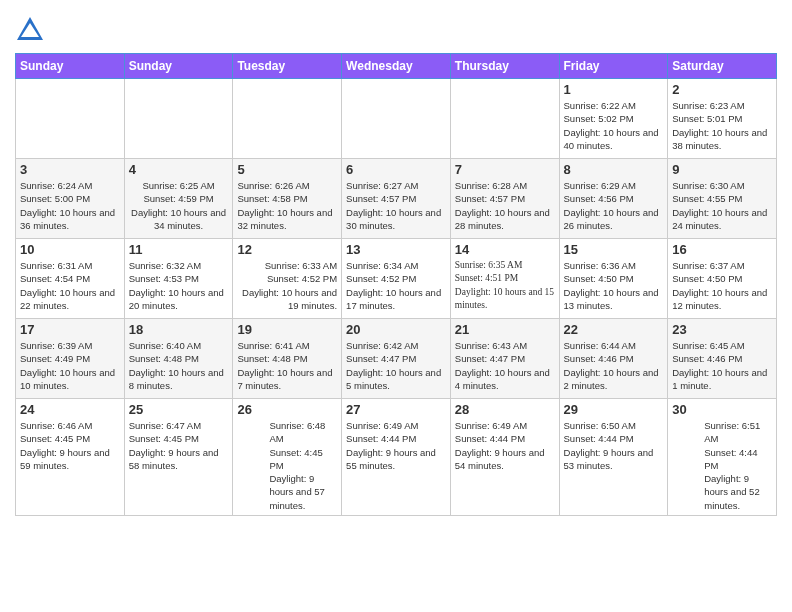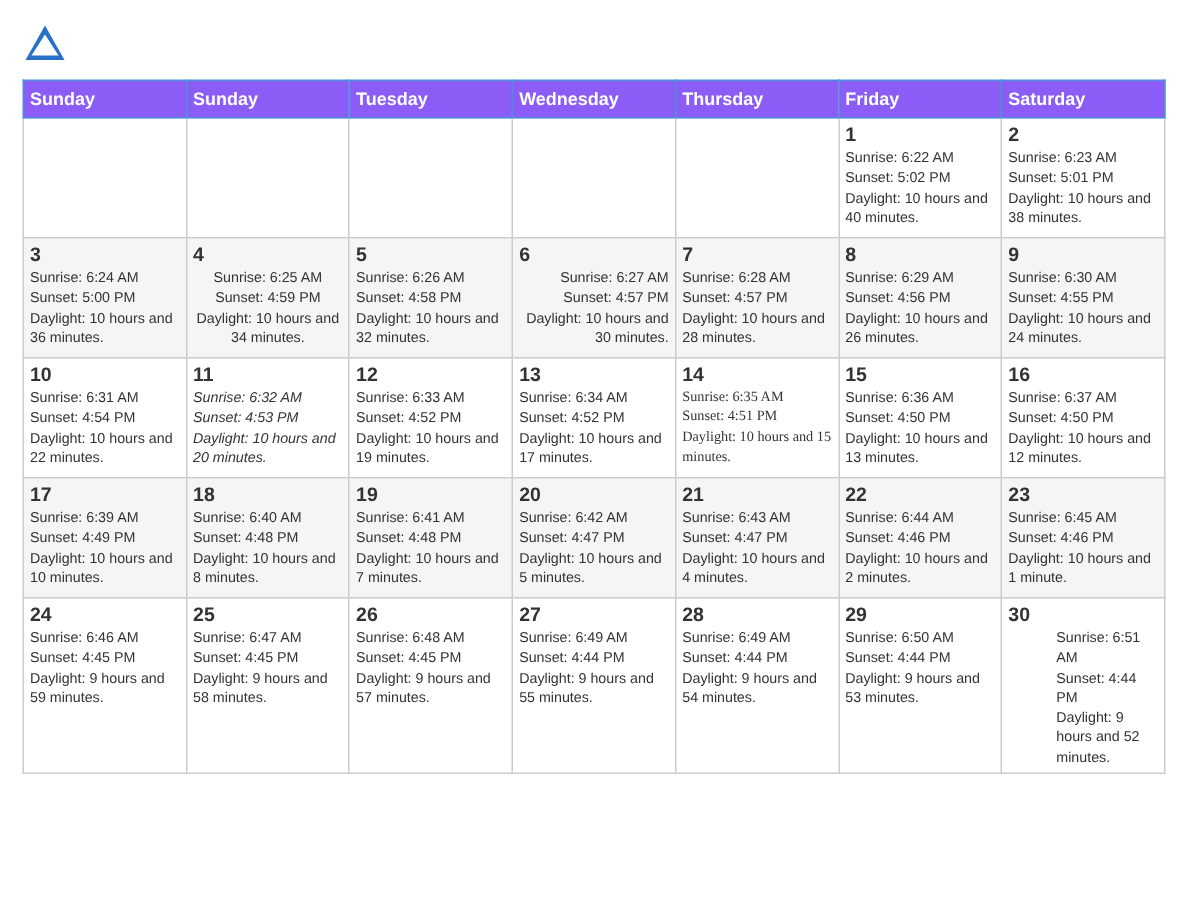--- a/index.html
+++ b/index.html
@@ -166,21 +166,21 @@
 Daylight: 10 hours and 34 minutes.</div>
           </td>
           <td>
             <span class="day-num">5</span>
             <div class="day-info" style="white-space: pre-line;">Sunrise: 6:26 AM
 Sunset: 4:58 PM
 Daylight: 10 hours and 32 minutes.</div>
           </td>
           <td>
             <span class="day-num">6</span>
-            <div class="day-info" style="white-space: pre-line; text-align: right;">Sunrise: 6:27 AM
+            <div class="day-info" style="white-space: pre-line;">Sunrise: 6:27 AM
 Sunset: 4:57 PM
 Daylight: 10 hours and 30 minutes.</div>
           </td>
           <td>
             <span class="day-num">7</span>
             <div class="day-info" style="white-space: pre-line;">Sunrise: 6:28 AM
 Sunset: 4:57 PM
 Daylight: 10 hours and 28 minutes.</div>
           </td>
           <td>
@@ -198,27 +198,27 @@
         </tr>
         <tr>
           <td>
             <span class="day-num">10</span>
             <div class="day-info" style="white-space: pre-line;">Sunrise: 6:31 AM
 Sunset: 4:54 PM
 Daylight: 10 hours and 22 minutes.</div>
           </td>
           <td>
             <span class="day-num">11</span>
-            <div class="day-info" style="white-space: pre-line; font-style: italic;">Sunrise: 6:32 AM
+            <div class="day-info" style="white-space: pre-line;">Sunrise: 6:32 AM
 Sunset: 4:53 PM
 Daylight: 10 hours and 20 minutes.</div>
           </td>
           <td>
             <span class="day-num">12</span>
-            <div class="day-info" style="white-space: pre-line;">Sunrise: 6:33 AM
+            <div class="day-info" style="white-space: pre-line; text-align: right;">Sunrise: 6:33 AM
 Sunset: 4:52 PM
 Daylight: 10 hours and 19 minutes.</div>
           </td>
           <td>
             <span class="day-num">13</span>
             <div class="day-info" style="white-space: pre-line;">Sunrise: 6:34 AM
 Sunset: 4:52 PM
 Daylight: 10 hours and 17 minutes.</div>
           </td>
           <td>
@@ -292,21 +292,21 @@
 Daylight: 9 hours and 59 minutes.</div>
           </td>
           <td>
             <span class="day-num">25</span>
             <div class="day-info" style="white-space: pre-line;">Sunrise: 6:47 AM
 Sunset: 4:45 PM
 Daylight: 9 hours and 58 minutes.</div>
           </td>
           <td>
             <span class="day-num">26</span>
-            <div class="day-info" style="white-space: pre-line;">Sunrise: 6:48 AM
+            <div class="day-info" style="white-space: pre-line; margin-left: 32px;">Sunrise: 6:48 AM
 Sunset: 4:45 PM
 Daylight: 9 hours and 57 minutes.</div>
           </td>
           <td>
             <span class="day-num">27</span>
             <div class="day-info" style="white-space: pre-line;">Sunrise: 6:49 AM
 Sunset: 4:44 PM
 Daylight: 9 hours and 55 minutes.</div>
           </td>
           <td>

